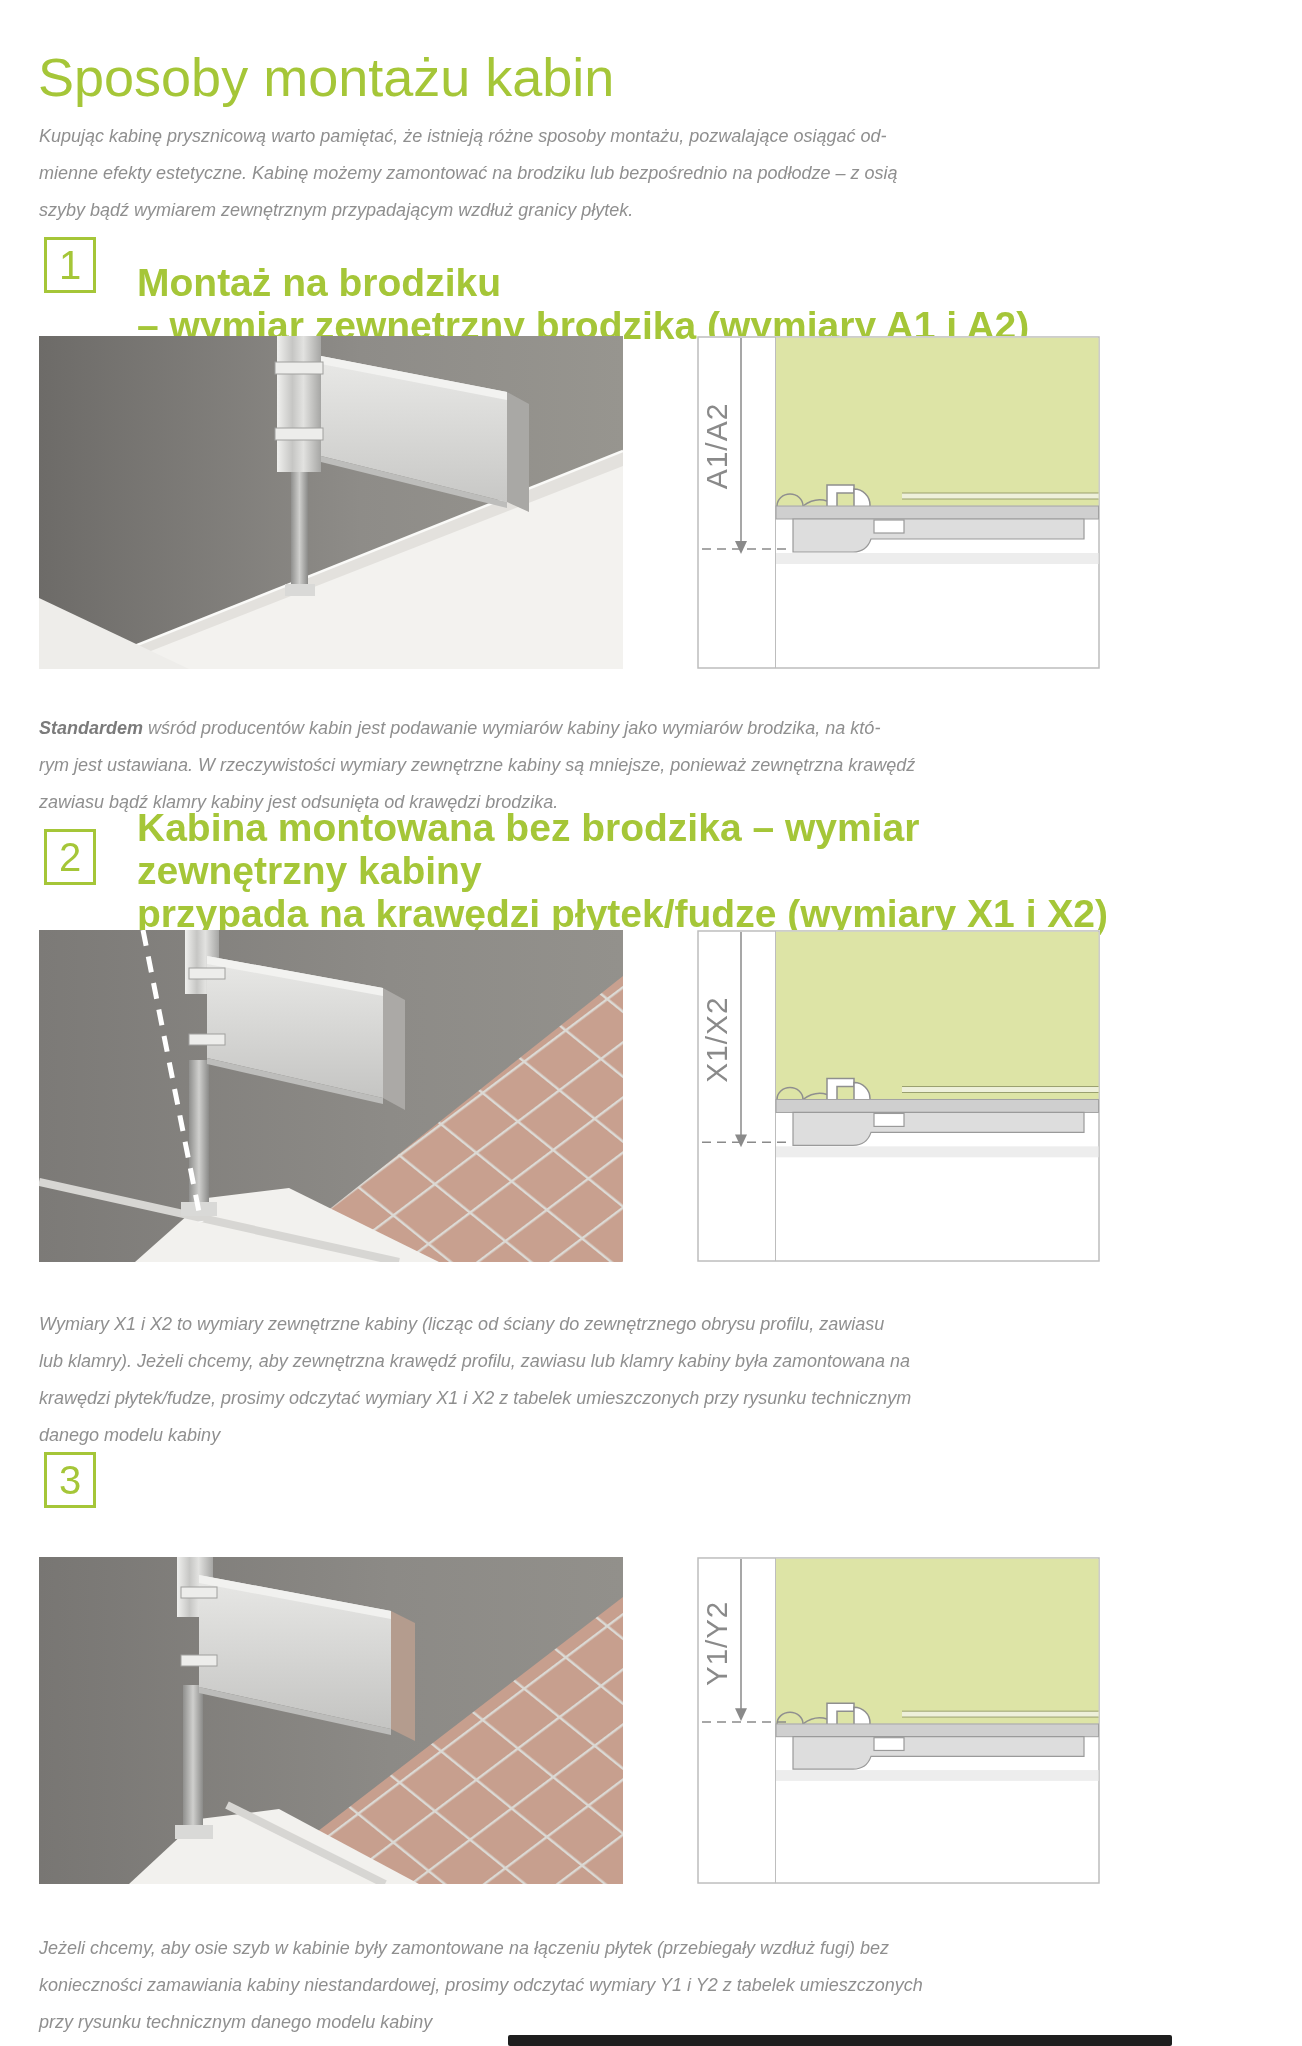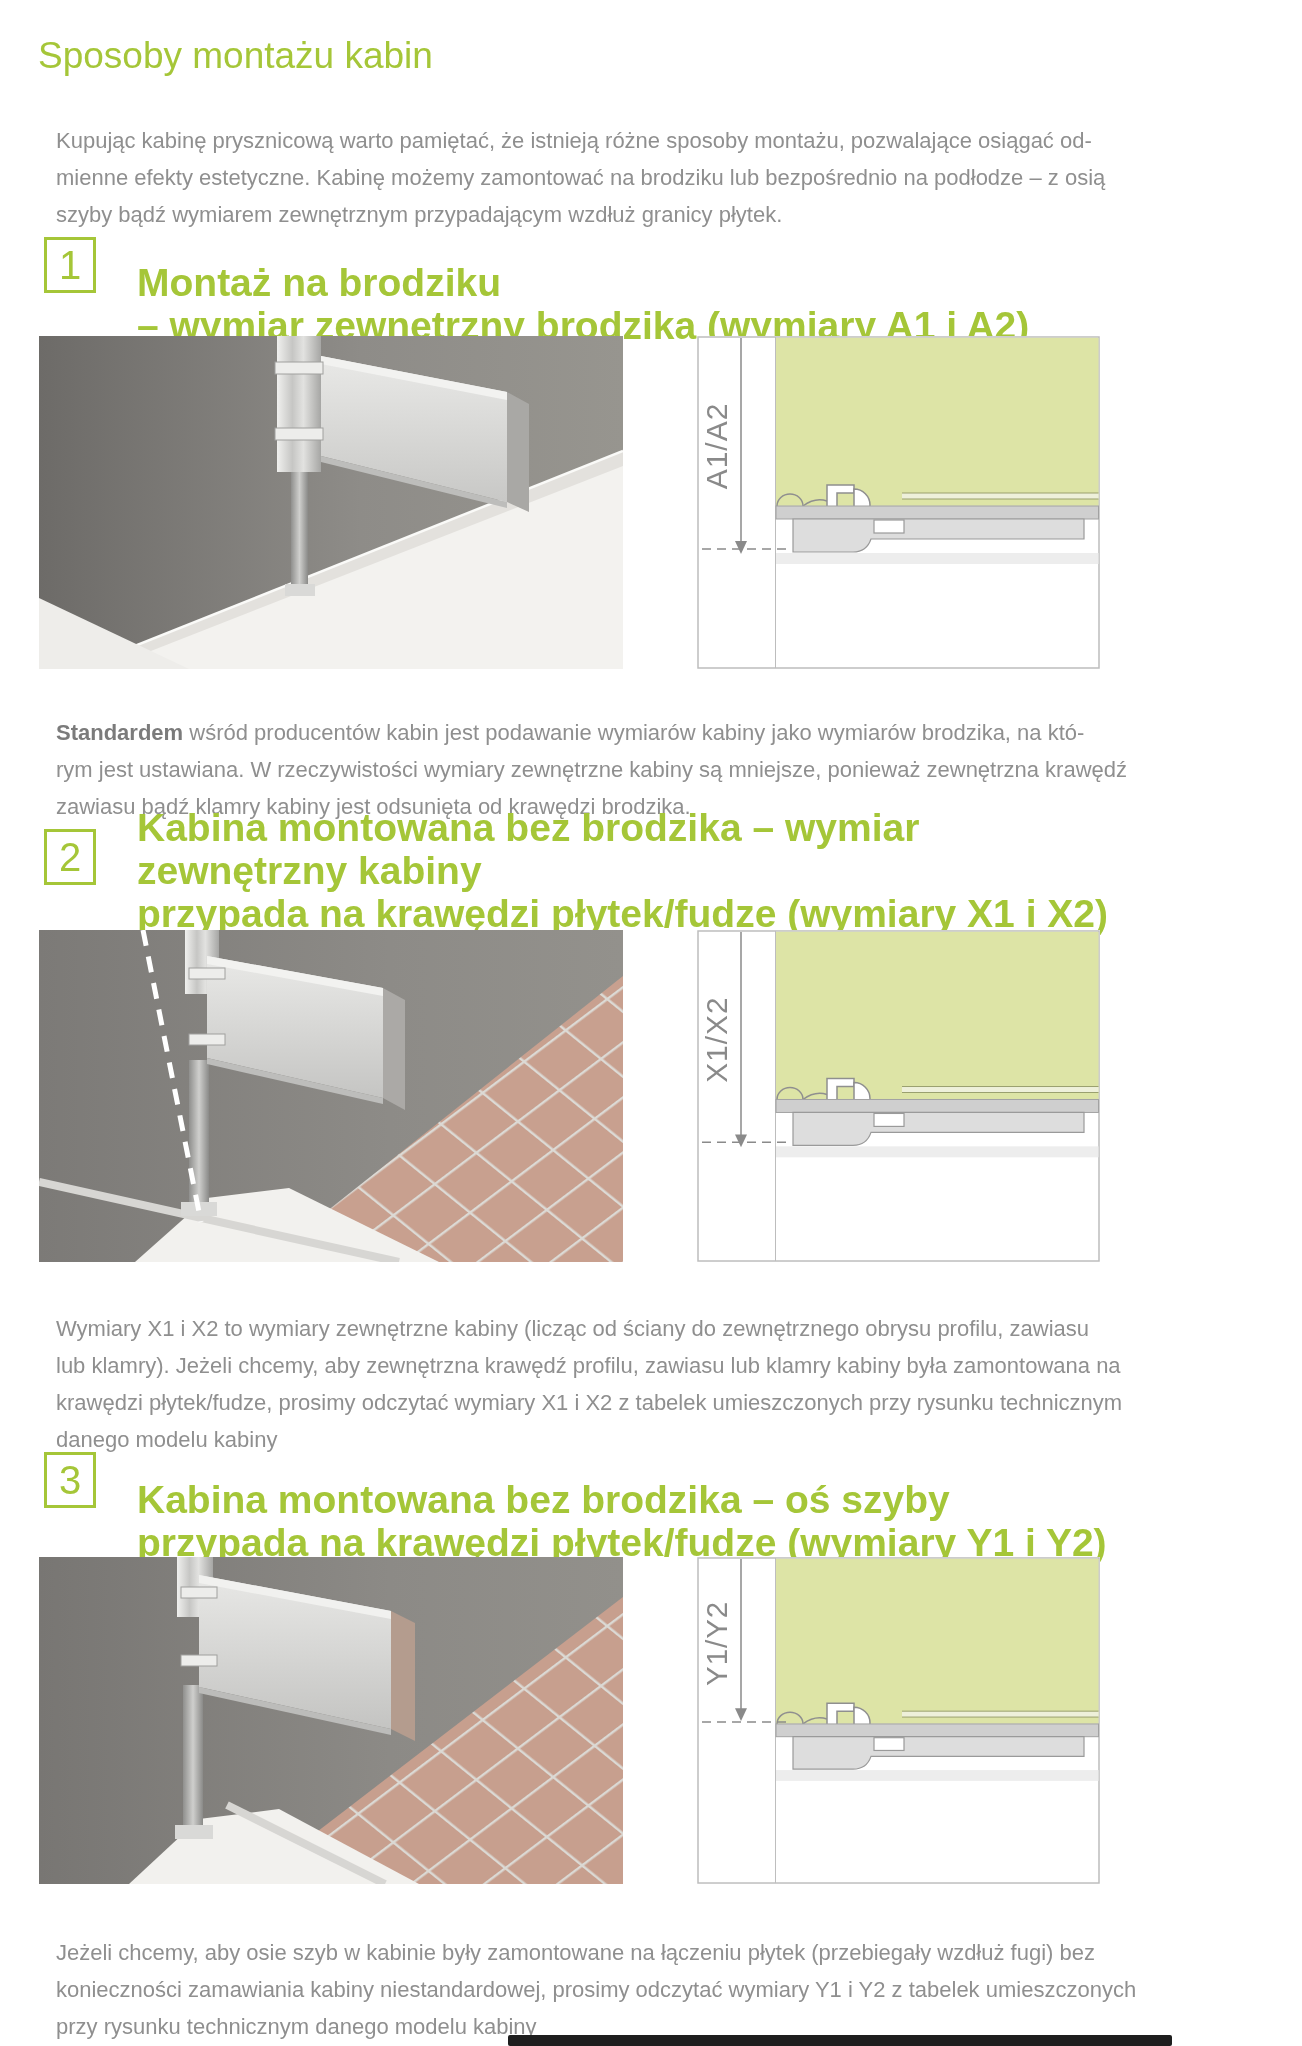--- a/index.html
+++ b/index.html
@@ -5,27 +5,28 @@
   html,body{margin:0;padding:0;background:#ffffff;}
   .page{
     position:relative; width:1302px; height:2046px; overflow:hidden;
     background:#ffffff;
     font-family:"Liberation Sans","DejaVu Sans",sans-serif;
     -webkit-font-smoothing:antialiased;
   }
   .abs{position:absolute;}
   .title{
     left:38px; top:10px; width:900px;
-    font-size:37px; font-weight:300; letter-spacing:0px;
+    font-size:54px; font-weight:300; letter-spacing:0px;
     color:var(--accent);
   }
   .para{
-    left:56px; width:1235px;
-    font-size:22px; line-height:37px; color:#8f8f8f;
+    left:39px; width:1235px;
+    font-size:18px; line-height:37px; color:#8f8f8f;
     white-space:pre-line;
+    font-style:italic;
   }
   .para strong{color:#7b7b7b; font-weight:bold;text-align:center;}
   .numbox{
     left:44px; width:46px; height:50px;
     border:3px solid var(--accent); background:#ffffff;
     color:var(--accent); font-size:40px; font-weight:500;
     display:flex; align-items:center; justify-content:center;
   }
   .sec-head{
     left:137px; width:1000px;
@@ -179,22 +180,20 @@
     <line x1="5" y1="213" x2="93" y2="213" stroke="#8a8a8a" stroke-width="1.5" stroke-dasharray="9 6"></line>
     <text class="dim-label" transform="translate(30,110) rotate(-90)" text-anchor="middle">X1/X2</text>
   </svg>
 
   <p class="abs para" style="top:1288px"><span>Wymiary X1 i X2 to wymiary zewnętrzne kabiny (licząc od ściany do zewnętrznego obrysu profilu, zawiasu
 lub klamry). Jeżeli chcemy, aby zewnętrzna krawędź profilu, zawiasu lub klamry kabiny była zamontowana na
 krawędzi płytek/fudze, prosimy odczytać wymiary X1 i X2 z tabelek umieszczonych przy rysunku technicznym
 danego modelu kabiny</span></p>
 
   <div class="abs numbox" style="top:1452px">3</div>
-  <h2 class="abs sec-head" style="top:1446px">Kabina montowana bez brodzika – oś szyby
-przypada na krawędzi płytek/fudze (wymiary Y1 i Y2)</h2>
 
   <svg class="abs photo" style="top:1557px" height="327" viewBox="0 0 584 327" preserveAspectRatio="none">
     <defs>
       <linearGradient id="w3" x1="0" y1="0" x2="1" y2="0">
         <stop offset="0" stop-color="#787673"></stop>
           <stop offset="0.6" stop-color="#8c8a86"></stop>
           <stop offset="1" stop-color="#92908b"></stop>
       </linearGradient>
       <pattern id="tilep3" width="52" height="44" patternUnits="userSpaceOnUse" patternTransform="rotate(-37) skewX(14)">
         <rect width="52" height="44" fill="#c79f8e"></rect>

